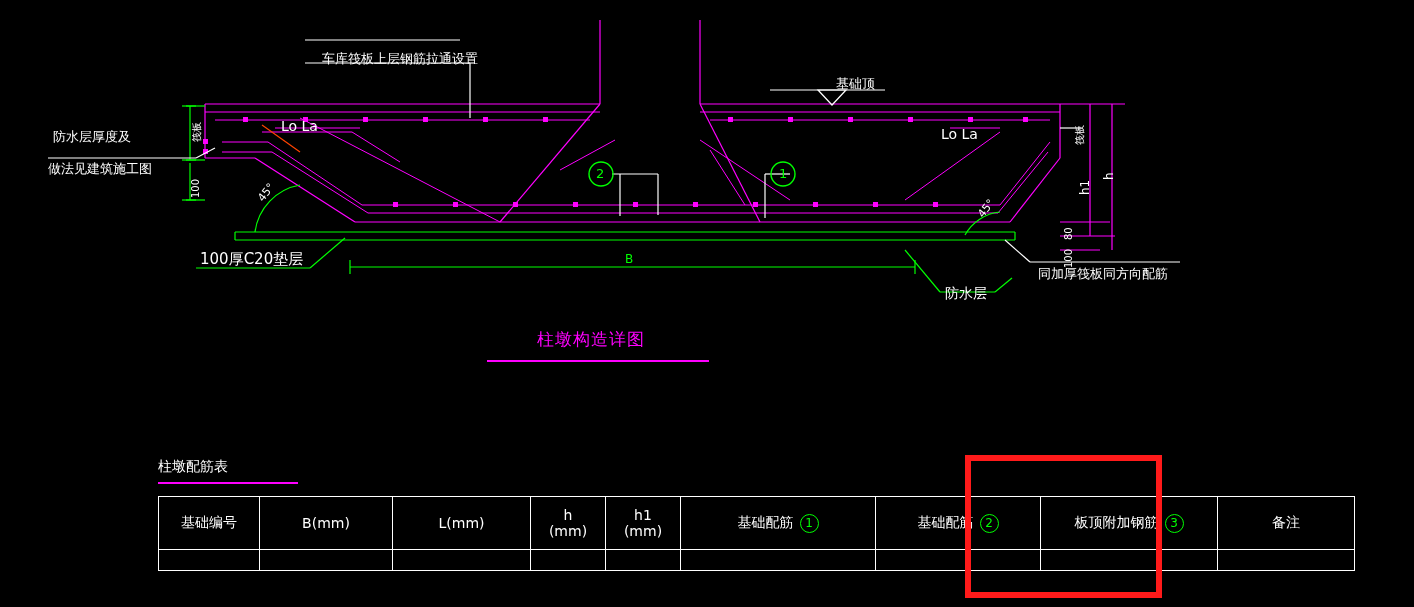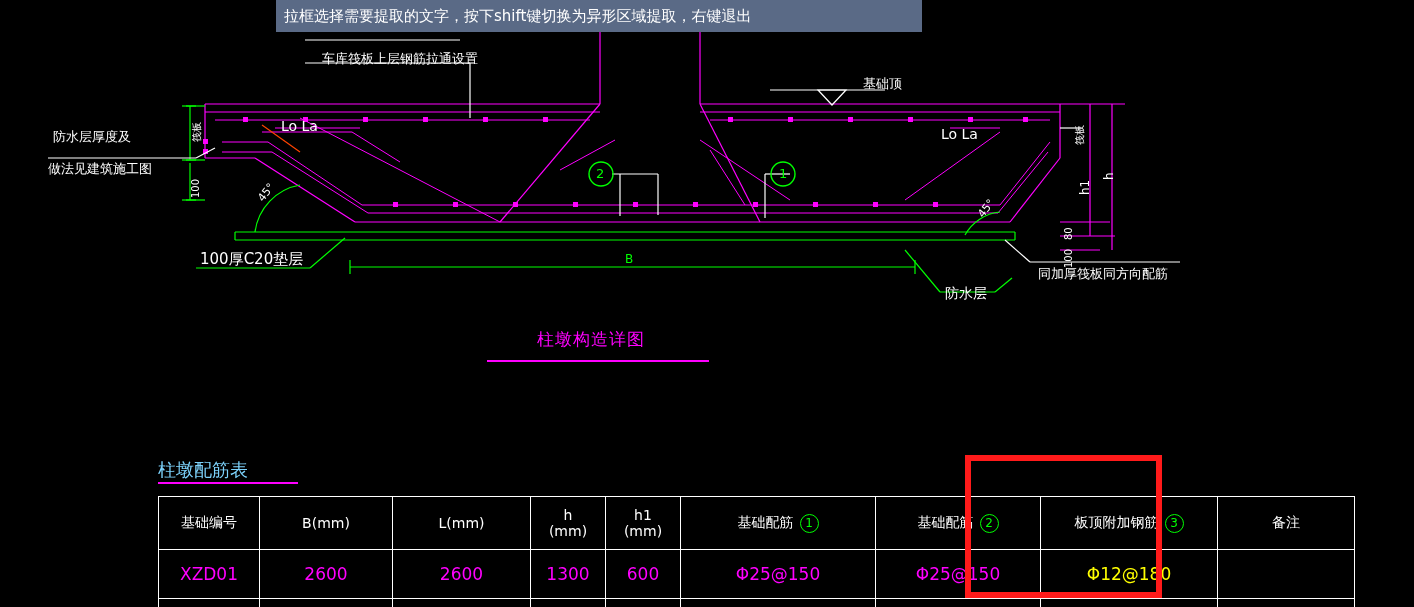--- a/index.html
+++ b/index.html
@@ -37,21 +37,21 @@
         border:1px solid #00ff00;border-radius:50%;color:#00ff00;
         font-size:12px;text-align:center;margin-left:6px;vertical-align:middle;}
   .hdrcell{display:inline-flex;align-items:center;justify-content:center;}
   .stack{display:flex;flex-direction:column;align-items:center;line-height:1.12;}
   .yellowval{color:#ffff00 !important;}
 
   
   #redbox{position:absolute;left:965px;top:455px;width:197px;height:143px;
           border:6px solid #ff1a1a;box-sizing:border-box;pointer-events:none;}
 
-  .tbltitle{position:absolute;left:158px;top:458px;color:#7dd3fc;font-size:18px;}
+  .tbltitle{position:absolute;left:158px;top:458px;color:#ffffff;font-size:14px;}
   .tblrule{position:absolute;left:158px;top:482px;width:140px;height:2px;background:#ff00ff;}
 
   .dtitle{position:absolute;left:537px;top:328px;color:#ff00ff;font-size:17px;letter-spacing:1px;}
   .drule{position:absolute;left:487px;top:360px;width:222px;height:2px;background:#ff00ff;}
   .dsub{position:absolute;left:515px;top:368px;color:#ffffff;font-size:17px;}
 </style>
 </head>
 <body>
 
 <div id="stage">
@@ -213,21 +213,21 @@
 
   <div class="cad w t13" style="left:322px;top:50px;">车库筏板上层钢筋拉通设置</div>
 
   <div class="cad w t13" style="left:53px;top:128px;">防水层厚度及</div>
   <div class="cad w t13" style="left:48px;top:160px;">做法见建筑施工图</div>
 
   <div class="cad w t15" style="left:200px;top:250px;">100厚C20垫层</div>
 
   <div class="cad w t14" style="left:945px;top:285px;font-size:14px;">防水层</div>
 
-  <div class="cad w t13" style="left:863px;top:75px;">基础顶</div>
+  <div class="cad w t13" style="left:836px;top:75px;">基础顶</div>
 
   <div class="cad w t13" style="left:1038px;top:265px;">同加厚筏板同方向配筋</div>
 
   <div class="cad w t14" style="left:281px;top:118px;font-size:14px;">Lo La</div>
   <div class="cad w t14" style="left:941px;top:126px;font-size:14px;">Lo La</div>
 
   <div class="cad g t13" style="left:596px;top:166px;">2</div>
   <div class="cad g t13" style="left:779px;top:166px;">1</div>
 
   <div class="cad g t12" style="left:625px;top:252px;">B</div>
@@ -283,42 +283,30 @@
               <span class="circ">2</span>
             </span></td>
           <td style="width: 172px;"><span class="hdrcell">
               <span>板顶附加钢筋</span>
               <span class="circ">3</span>
             </span></td>
           <td style="width: 132px;"><span class="hdrcell">
               <span>备注</span>
             </span></td>
         </tr>
-        <tr class="vals">
-          <td>XZD01</td>
-          <td>2600</td>
-          <td>2600</td>
-          <td>1300</td>
-          <td>600</td>
-          <td>Φ25@150</td>
-          <td>Φ25@150</td>
-          <td class="yellowval">Φ12@180</td>
-          <td></td>
-        </tr>
         <tr class="empty">
           <td>&nbsp;</td>
           <td>&nbsp;</td>
           <td>&nbsp;</td>
           <td>&nbsp;</td>
           <td>&nbsp;</td>
           <td>&nbsp;</td>
           <td>&nbsp;</td>
           <td>&nbsp;</td>
           <td>&nbsp;</td>
         </tr>
       </tbody>
   </table>
 
   <div id="redbox"></div>
 
-  <div id="hint">拉框选择需要提取的文字，按下shift键切换为异形区域提取，右键退出</div>
 
 </div>
 
 </body></html>

